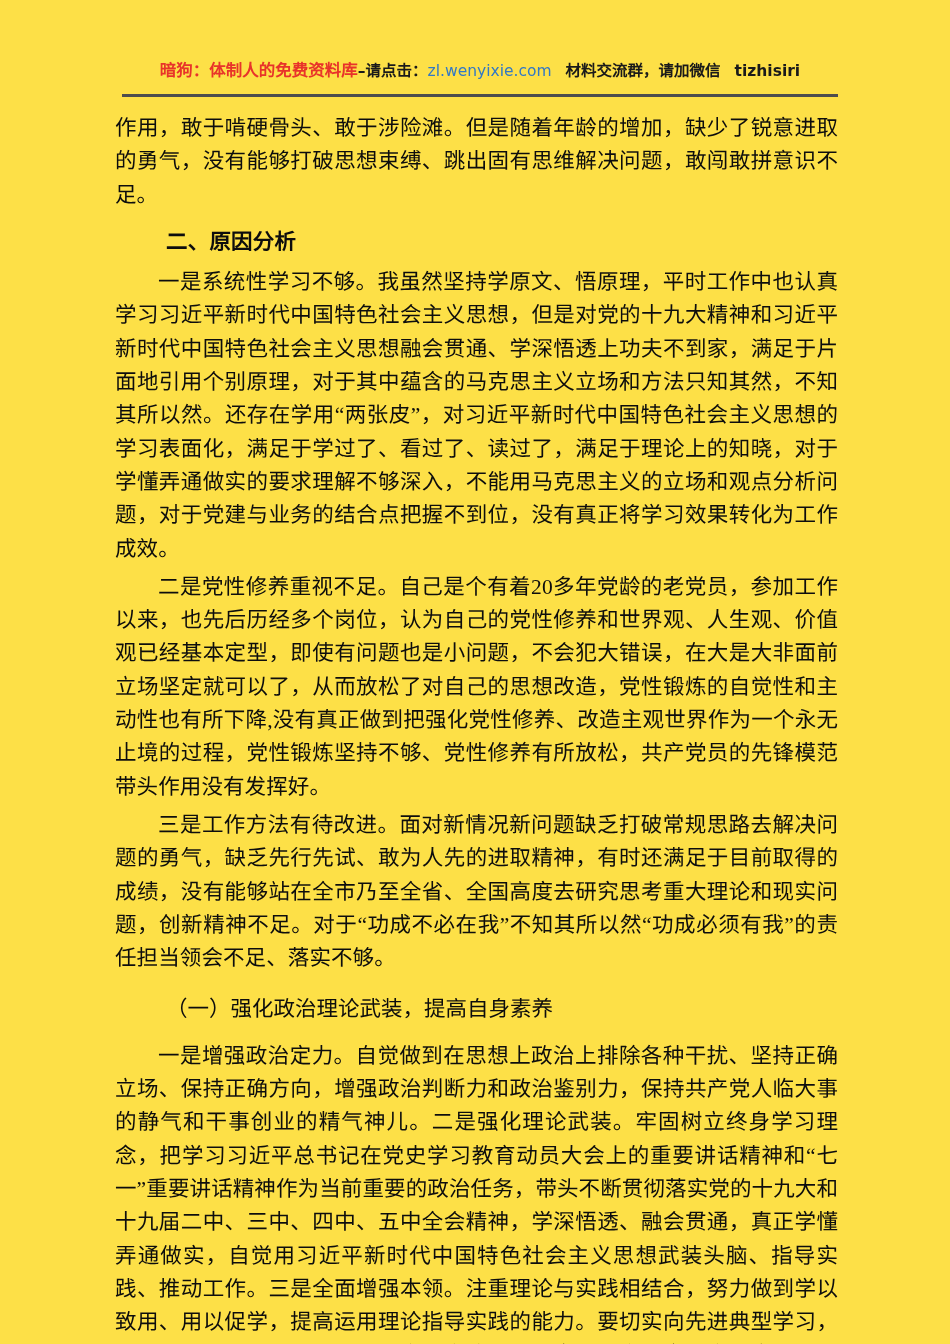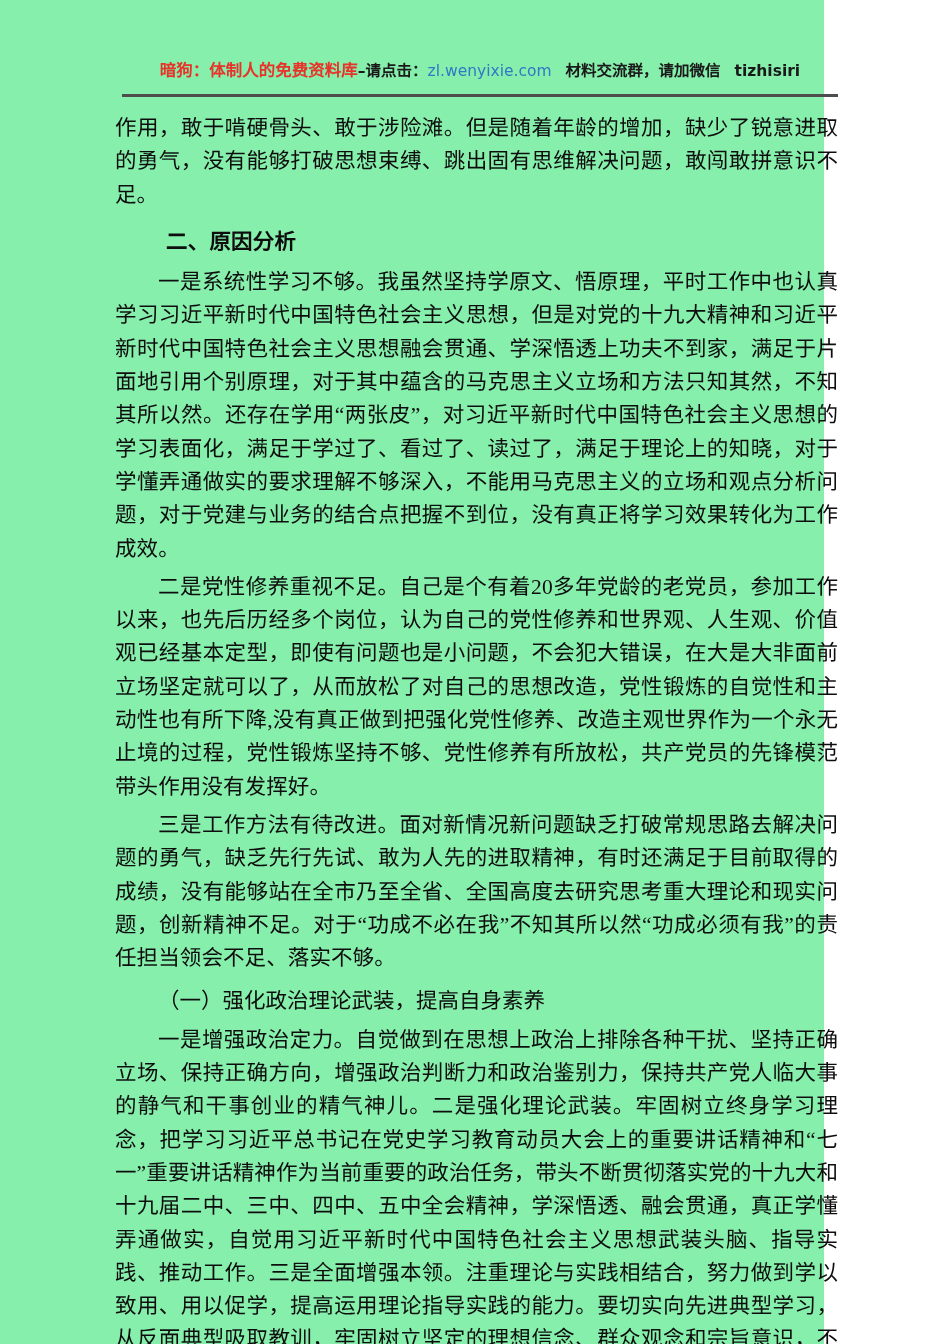--- a/index.html
+++ b/index.html
@@ -10,23 +10,23 @@
   body {
     width: 950px;
     height: 1344px;
     overflow: hidden;
     font-family: "Liberation Serif", "DejaVu Serif", serif;
     color: #0d0d0d;
   }
 
   .page {
     position: relative;
-    width: 824px;
+    width: 950px;
     height: 1344px;
-    background: #86efac;
+    background: #fde047;
     box-sizing: border-box;
   }
 
   
   .header-banner {
     position: absolute;
     left: 122px;
     top: 58px;
     width: 716px;
     box-sizing: border-box;
@@ -98,21 +98,21 @@
     margin: 8px;
     font-size: 21.5px;
     line-height: 33.3px;
     font-weight: bold;
     text-indent: 2em;
     font-family: "DejaVu Sans", "Liberation Sans", sans-serif;
     letter-spacing: 0.2px;
   }
 
   h3.subheading {
-    margin: 0;
+    margin: 8px;
     font-size: 21.5px;
     line-height: 33.3px;
     font-weight: normal;
     text-indent: 2em;
     font-family: "Liberation Serif", "DejaVu Serif", serif;
   }
 
   .spacer-sm { height: 5px; }
 </style>
 </head>

